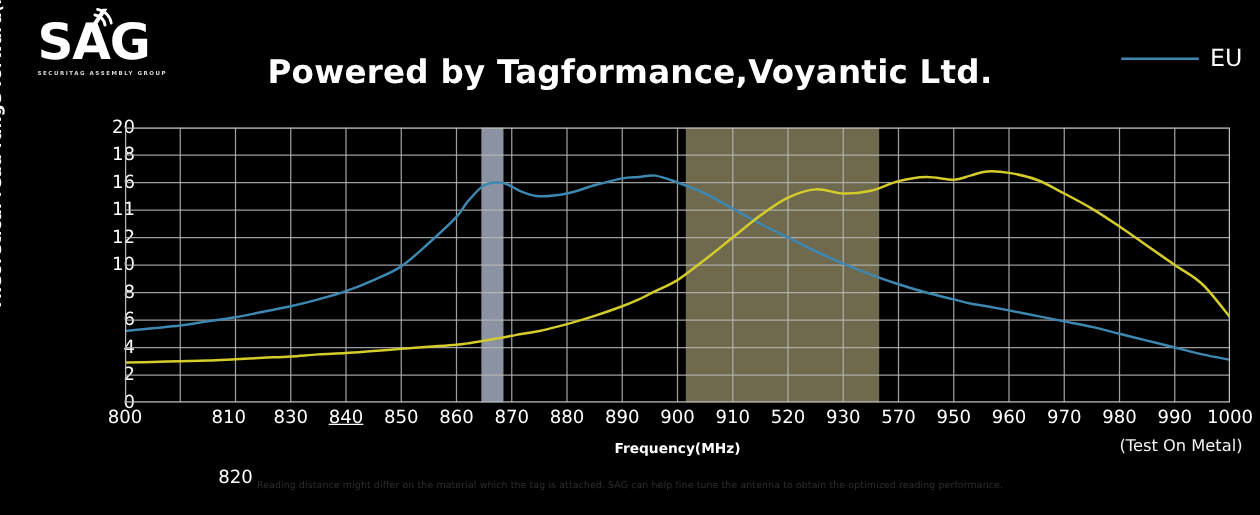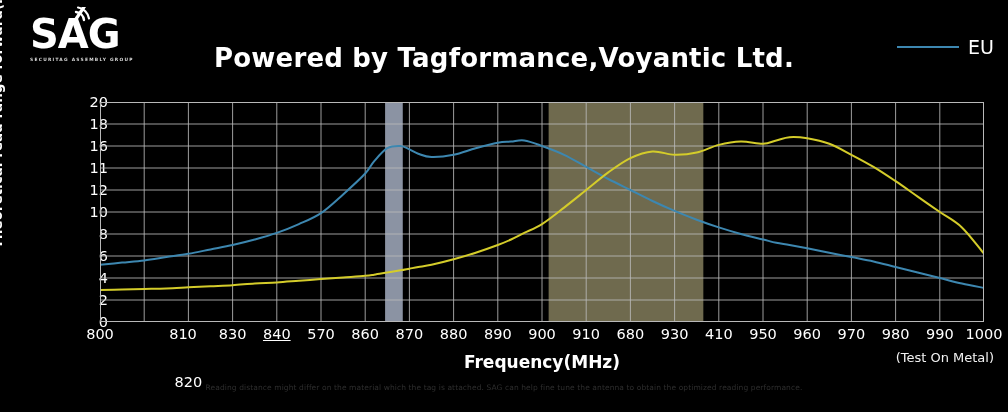--- a/index.html
+++ b/index.html
@@ -80,21 +80,21 @@
 
   
   #x-ticks { position: absolute; left: 0; top: 326px; width: 1008px; height: 20px; }
   #x-ticks .xtl {
     position: absolute; transform: translateX(-50%);
     font-size: 14.5px; color: #fff; white-space: nowrap;
     font-family: "DejaVu Sans", sans-serif;
   }
   #x-axis-title {
     position: absolute; top: 352px; left: 100px; width: 884px;
-    text-align: center; font-size: 17px; font-weight: bold; color: #fff;
+    text-align: center; font-size: 11px; font-weight: bold; color: #fff;
     font-family: "DejaVu Sans", sans-serif;
   }
   #test-note {
     position: absolute; top: 350px; right: 14px;
     font-size: 13px; color: #f2f2f2;
     font-family: "DejaVu Sans", sans-serif;
   }
 
   
   #footer-note {
@@ -191,30 +191,30 @@
     <rect x="0.5" y="0.5" width="883" height="219" fill="none" stroke="#b9b9b9" stroke-width="1"></rect>
   </svg>
 </div>
 
 <div id="x-ticks">
     <div class="xtl" style="left: 100px;">800</div>
     <div class="xtl" style="left: 147px; margin-left: 36px;">810</div>
     <div class="xtl" style="left: 188.4px; margin-top: 48px;">820</div>
     <div class="xtl" style="left: 232.6px;">830</div>
     <div class="xtl" style="left: 276.8px; text-decoration: underline;">840</div>
-    <div class="xtl" style="left: 321px;">570</div>
+    <div class="xtl" style="left: 321px;">850</div>
     <div class="xtl" style="left: 365.2px;">860</div>
     <div class="xtl" style="left: 409.4px;">870</div>
     <div class="xtl" style="left: 453.6px;">880</div>
     <div class="xtl" style="left: 497.8px;">890</div>
     <div class="xtl" style="left: 542px;">900</div>
     <div class="xtl" style="left: 586.2px;">910</div>
-    <div class="xtl" style="left: 630.4px;">680</div>
+    <div class="xtl" style="left: 630.4px;">520</div>
     <div class="xtl" style="left: 674.6px;">930</div>
-    <div class="xtl" style="left: 718.8px;">410</div>
+    <div class="xtl" style="left: 718.8px;">570</div>
     <div class="xtl" style="left: 763px;">950</div>
     <div class="xtl" style="left: 807.2px;">960</div>
     <div class="xtl" style="left: 851.4px;">970</div>
     <div class="xtl" style="left: 895.6px;">980</div>
     <div class="xtl" style="left: 939.8px;">990</div>
     <div class="xtl" style="left: 984px;">1000</div>
   </div>
 <div id="x-axis-title">Frequency(MHz)</div>
 <div id="test-note">(Test On Metal)</div>
 

